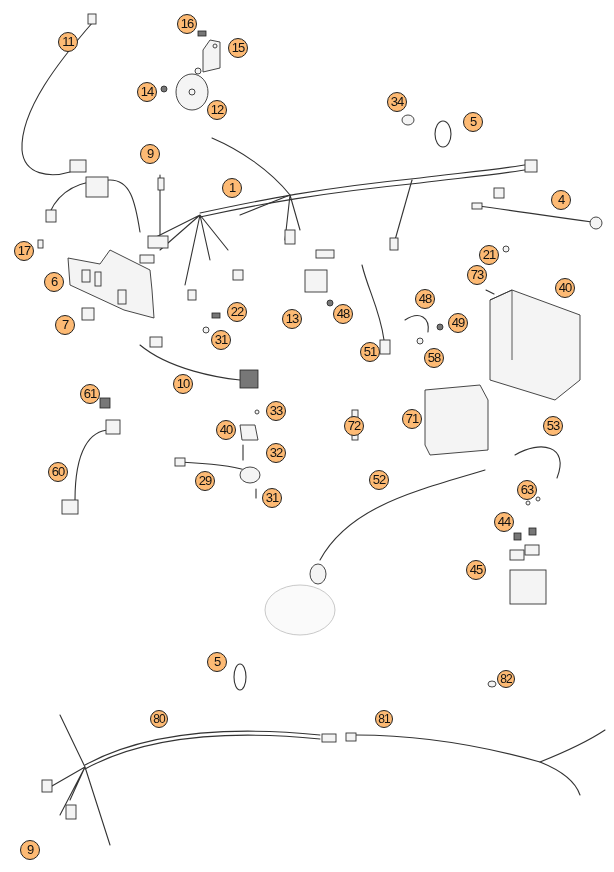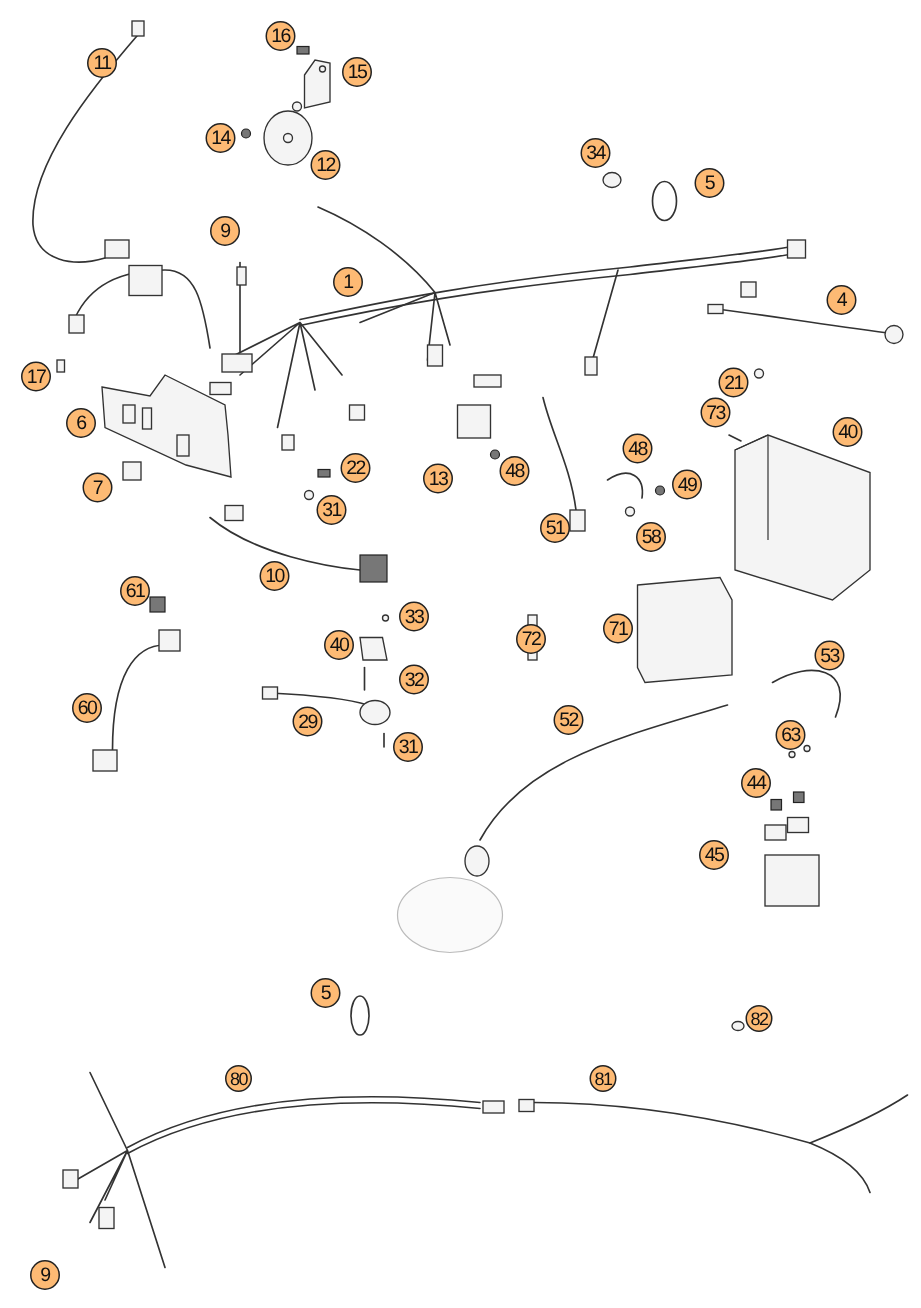--- a/index.html
+++ b/index.html
@@ -252,23 +252,23 @@
 <div class="callout" style="left:173px;top:374px">10</div>
 <div class="callout" style="left:80px;top:384px">61</div>
 <div class="callout" style="left:266px;top:401px">33</div>
 <div class="callout" style="left:216px;top:420px">40</div>
 <div class="callout" style="left:344px;top:416px">72</div>
 <div class="callout" style="left:402px;top:409px">71</div>
 <div class="callout" style="left:266px;top:443px">32</div>
 <div class="callout" style="left:48px;top:462px">60</div>
 <div class="callout" style="left:195px;top:471px">29</div>
 <div class="callout" style="left:262px;top:488px">31</div>
-<div class="callout" style="left:543px;top:427px">53</div>
+<div class="callout" style="left:543px;top:416px">53</div>
 <div class="callout" style="left:369px;top:470px">52</div>
 <div class="callout" style="left:517px;top:480px">63</div>
 <div class="callout" style="left:494px;top:512px">44</div>
 <div class="callout" style="left:466px;top:560px">45</div>
 <div class="callout" style="left:207px;top:652px">5</div>
 <div class="callout sm" style="left:497px;top:670px">82</div>
 <div class="callout sm" style="left:150px;top:710px">80</div>
-<div class="callout sm" style="left:393px;top:710px">81</div>
+<div class="callout sm" style="left:375px;top:710px">81</div>
 <div class="callout" style="left:20px;top:840px">9</div>
 </div>
 
 </body></html>

